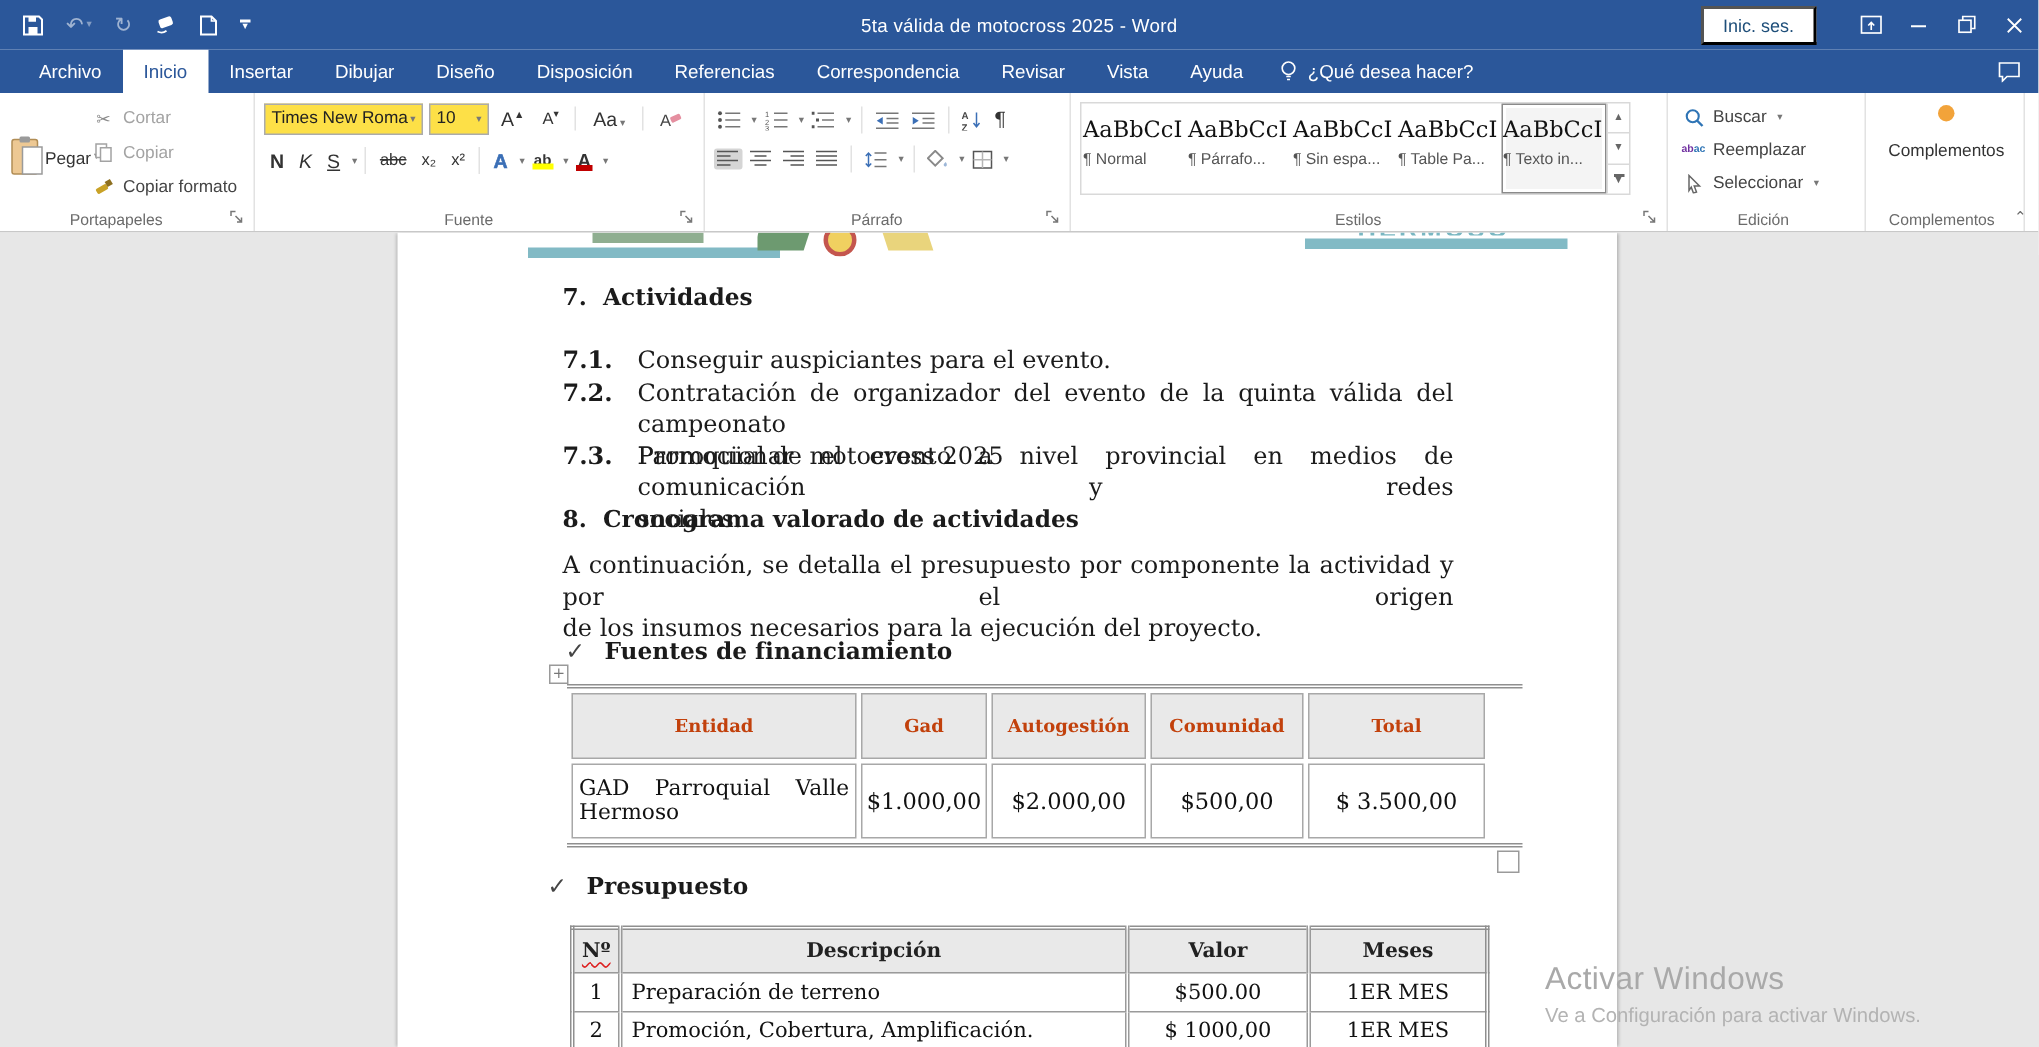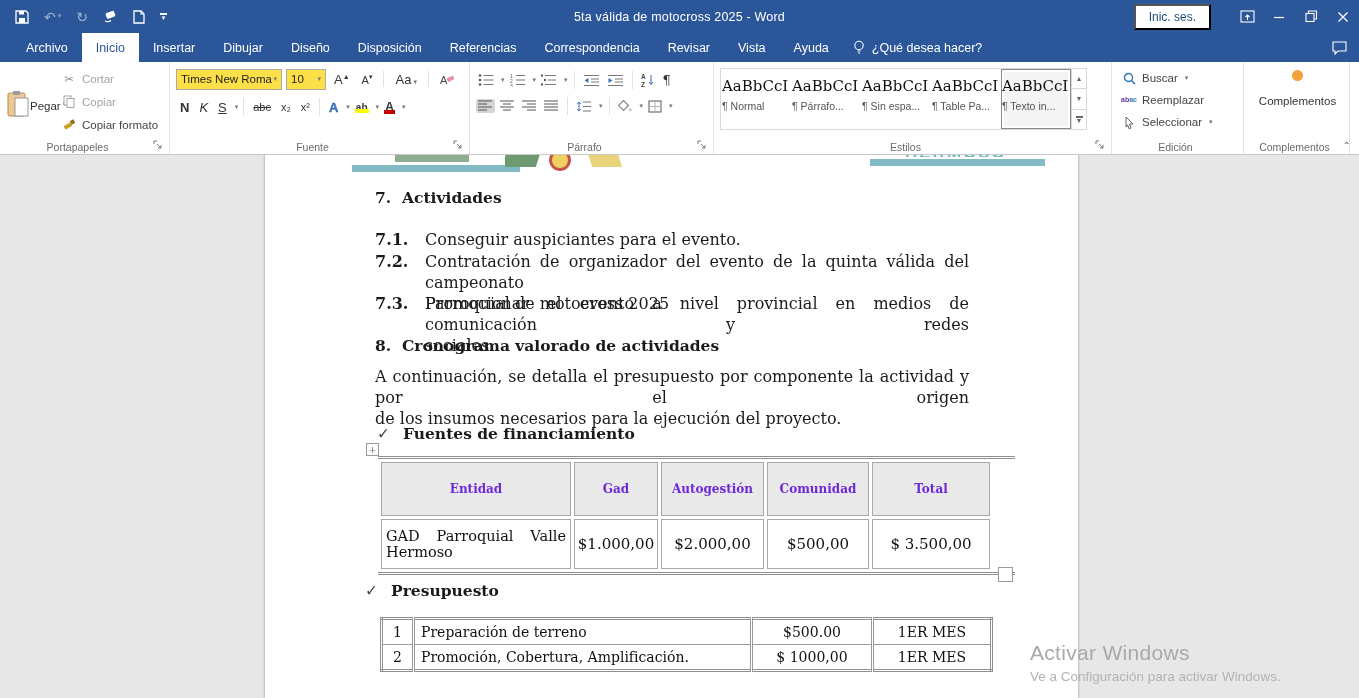--- a/index.html
+++ b/index.html
@@ -120,21 +120,21 @@
   .listnum{position:absolute;left:0;top:0;font-weight:bold}
   .listtxt{display:block;margin-left:50px}
   .jlast{text-align:justify;text-align-last:justify}
   .heading{font-weight:bold;font-size:15.5px}
   .checkline .mark{color:#444;font-family:"DejaVu Sans",sans-serif;margin-right:13px}
 
   
   .tbl1wrap{position:absolute;left:113px;top:301px;width:637px;border-top:3px double #8f8f8f;border-bottom:3px double #8f8f8f}
   .tbl1{border-collapse:separate;border-spacing:3px;table-layout:fixed;font-family:"DejaVu Serif",serif}
   .tbl1 td,.tbl1 th{border:1px solid #a8a8a8;vertical-align:middle}
-  .tbl1 th{background:#e9e9e9;font-size:12px;font-weight:bold;height:54px;color:#6d28d9}
+  .tbl1 th{background:#e9e9e9;font-size:12px;font-weight:bold;height:44px;color:#c2410c}
   .tbl1 td{height:50px;font-size:15px;text-align:center;color:#111}
   .tbl1 td.ent{font-size:14.5px;text-align:left;padding:2px 4px}
   .handle-move{position:absolute;left:101px;top:288px;width:13px;height:13px;border:1px solid #9a9a9a;background:#fff;
                display:flex;align-items:center;justify-content:center;color:#777;font-size:10px;line-height:1;cursor:move}
   .handle-size{position:absolute;left:733px;top:412px;width:15px;height:15px;border:1px solid #9a9a9a;background:#fff;cursor:nwse-resize}
 
   
   .tbl2{position:absolute;left:115px;top:462px;width:610px;border-collapse:collapse;font-family:"DejaVu Serif",serif;
         border:3px double #8f8f8f;table-layout:fixed}
   .tbl2 th{background:#e9e9e9;font-size:13.5px;font-weight:bold;height:30px;color:#222;border-left:3px double #9a9a9a;border-bottom:1px solid #9a9a9a}
@@ -605,20 +605,26 @@
       </div>
 
       <table class="tbl2">
         <colgroup>
             <col style="width:32px">
             <col style="width:338px">
             <col style="width:121px">
             <col style="width:119px">
           </colgroup>
         <tbody>
+            <tr>
+          <th><span class="sp-err">Nº</span></th>
+          <th>Descripción</th>
+          <th>Valor</th>
+          <th>Meses</th>
+        </tr>
         <tr>
           <td class="c">1</td>
           <td>Preparación de terreno</td>
           <td class="c">$500.00</td>
           <td class="c">1ER MES</td>
         </tr>
         <tr>
           <td class="c">2</td>
           <td>Promoción, Cobertura, Amplificación.</td>
           <td class="c">$ 1000,00</td>

